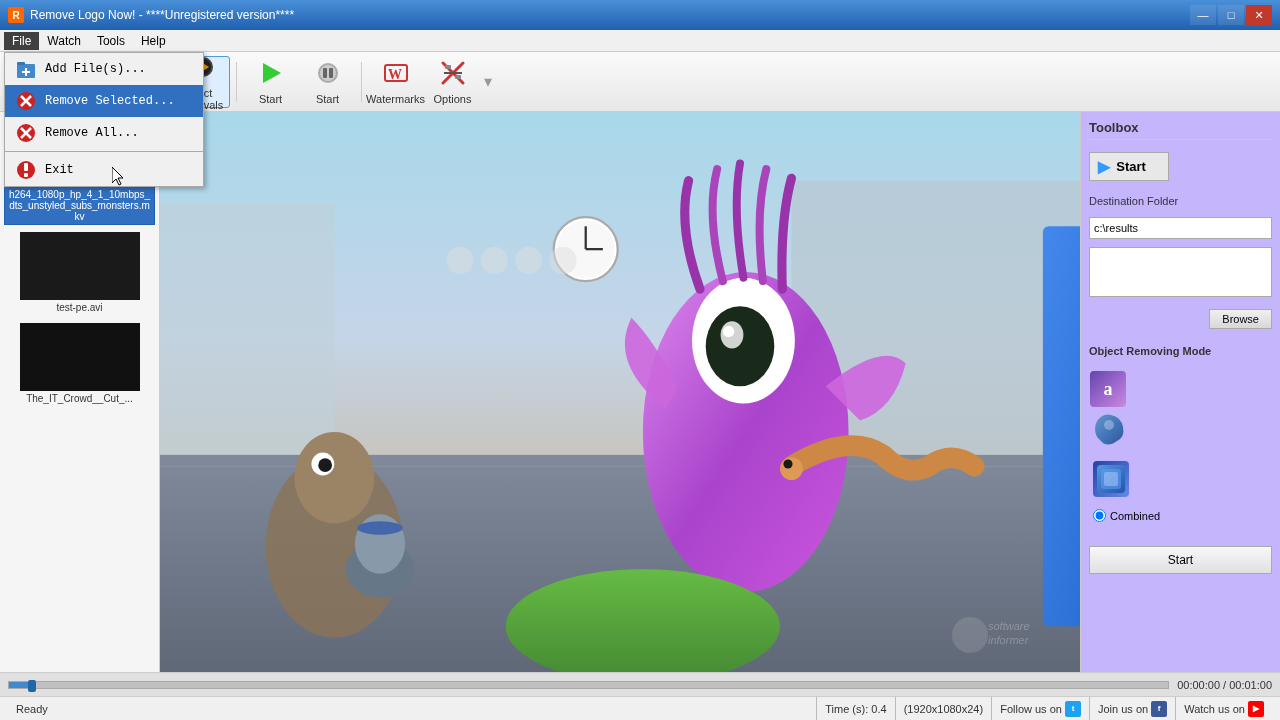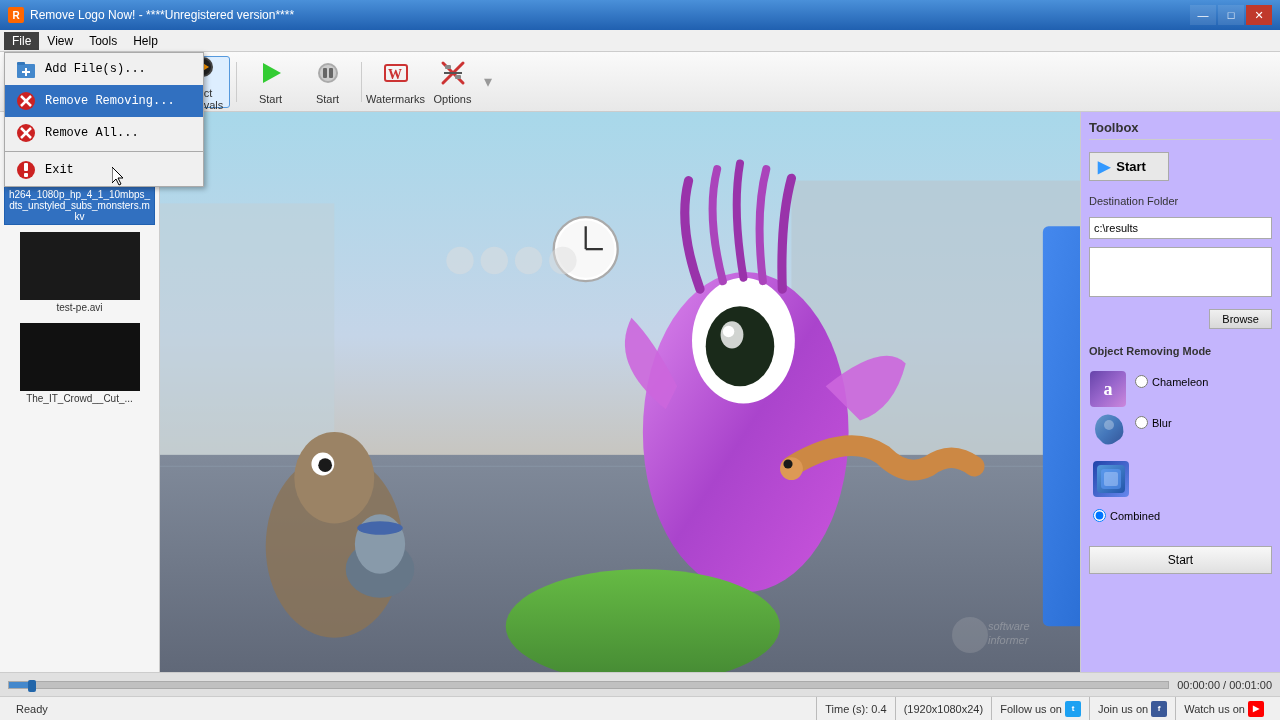--- a/index.html
+++ b/index.html
@@ -303,21 +303,21 @@
   <span class="title-text">Remove Logo Now! - ****Unregistered version****</span>
   <div class="window-controls">
     <button class="win-btn">—</button>
     <button class="win-btn">□</button>
     <button class="win-btn close">✕</button>
   </div>
 </div>
 
 <div id="menu-bar">
   <div class="menu-item active">File</div>
-  <div class="menu-item">View</div>
+  <div class="menu-item">Watch</div>
   <div class="menu-item">Tools</div>
   <div class="menu-item">Help</div>
 
   <div id="file-dropdown">
     <div class="dropdown-item">
       <div class="dd-icon">
         <svg width="22" height="22" viewBox="0 0 22 22">
           <rect x="2" y="6" width="18" height="14" rx="1" fill="#4488cc"></rect>
           <rect x="2" y="4" width="8" height="3" rx="1" fill="#3377bb"></rect>
           <line x1="11" y1="10" x2="11" y2="18" stroke="white" stroke-width="2"></line>
@@ -327,21 +327,21 @@
       <span>Add File(s)...</span>
     </div>
     <div class="dropdown-item highlighted">
       <div class="dd-icon">
         <svg width="22" height="22" viewBox="0 0 22 22">
           <circle cx="11" cy="11" r="9" fill="#cc2222"></circle>
           <line x1="6" y1="6" x2="16" y2="16" stroke="white" stroke-width="2.5"></line>
           <line x1="16" y1="6" x2="6" y2="16" stroke="white" stroke-width="2.5"></line>
         </svg>
       </div>
-      <span>Remove Removing...</span>
+      <span>Remove Selected...</span>
     </div>
     <div class="dropdown-item">
       <div class="dd-icon">
         <svg width="22" height="22" viewBox="0 0 22 22">
           <circle cx="11" cy="11" r="9" fill="#cc2222"></circle>
           <line x1="6" y1="6" x2="16" y2="16" stroke="white" stroke-width="2.5"></line>
           <line x1="16" y1="6" x2="6" y2="16" stroke="white" stroke-width="2.5"></line>
         </svg>
       </div>
       <span>Remove All...</span>
@@ -626,31 +626,20 @@
               <stop offset="0%" style="stop-color:#6699cc"></stop>
               <stop offset="50%" style="stop-color:#4477bb"></stop>
               <stop offset="100%" style="stop-color:#335599"></stop>
             </linearGradient>
           </defs>
           <path d="M8 28 Q4 20 8 12 Q14 4 22 6 Q32 8 34 18 Q36 28 28 32 Q20 38 14 34 Z" fill="url(#chamGrad)"></path>
           <circle cx="20" cy="16" r="5" fill="rgba(255,255,255,0.3)"></circle>
         </svg>
       </div>
 
-      <div class="radio-group" style="margin-top:4px;">
-        <div class="radio-option">
-          <input type="radio" name="mode" style="">
-          <span>Chameleon</span>
-        </div>
-        <div style="height:20px;"></div>
-        <div class="radio-option">
-          <input type="radio" name="mode" style="">
-          <span>Blur</span>
-        </div>
-      </div>
     </div>
 
     <div style="display:flex; align-items:center; gap:8px; margin-bottom:4px; margin-left:4px;">
       <div class="mode-icon-b">
         <svg width="28" height="28" viewBox="0 0 28 28">
           <defs>
             <linearGradient id="blurIconGrad" x1="0%" y1="0%" x2="100%" y2="100%">
               <stop offset="0%" style="stop-color:#5599dd"></stop>
               <stop offset="100%" style="stop-color:#2255aa"></stop>
             </linearGradient>

